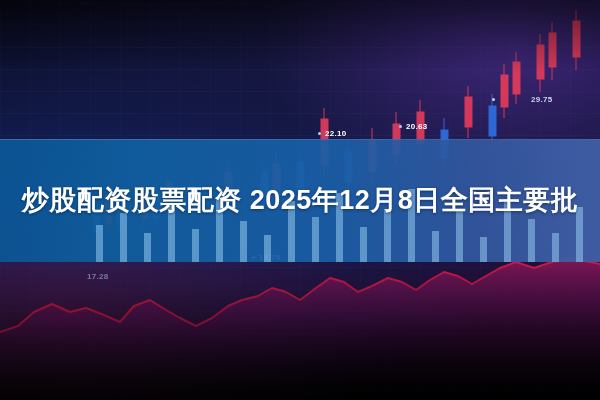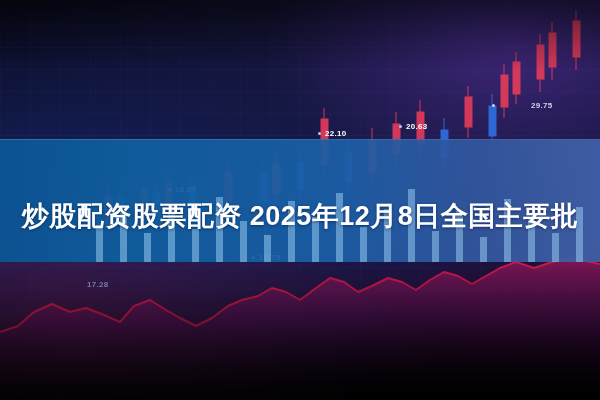--- a/index.html
+++ b/index.html
@@ -51,21 +51,20 @@
   #band-top-line{
     position:absolute;left:0;top:139px;width:600px;height:1px;
     background:linear-gradient(90deg, rgba(255,255,255,.18), rgba(255,255,255,.05));
   }
 
   
   #title-wrap{
     position:absolute;left:0;top:139px;width:600px;height:123px;
     display:flex;flex-direction:column;align-items:center;justify-content:center;
     text-align:center;
-    margin-top:16px;
   }
   .tline{
     color:#ffffff;font-weight:bold;font-size:27px;line-height:45px;
     letter-spacing:.5px;
     text-shadow:0 1px 3px rgba(0,20,60,.55);
     white-space:nowrap;
   }
 </style>
 </head>
 <body>
@@ -171,26 +170,26 @@
   <div class="ptag" style="left:53%;top:129px;color:#ffffff;">
     <span class="dot" style="background:#9fd0ff;"></span>
     <span>22.10</span>
   </div>
 
   <div class="ptag" style="left:66.5%;top:122px;color:#ffffff;">
     <span class="dot" style="background:#9fd0ff;"></span>
     <span>20.63</span>
   </div>
 
-  <div class="ptag" style="left:82%;top:101px;color:#c8d4ea;gap:36px;">
+  <div class="ptag" style="left:82%;top:95px;color:#c8d4ea;gap:36px;">
     <span class="dot" style="background:#c8d4ea;"></span>
     <span>29.75</span>
   </div>
 
-  <div class="ptag" style="left:14.5%;top:280px;color:#8e9bc4;opacity:.75;">
+  <div class="ptag" style="left:14.5%;top:272px;color:#8e9bc4;opacity:.75;">
     <span>17.28</span>
   </div>
 
   <div id="band"></div>
 
   <svg id="band-vol" viewBox="0 0 600 123" preserveAspectRatio="none">
     <g fill="#9fd4f5">
       <rect x="96" y="86" width="7" height="37"></rect>
       <rect x="120" y="74" width="7" height="49"></rect>
       <rect x="144" y="94" width="7" height="29"></rect>

